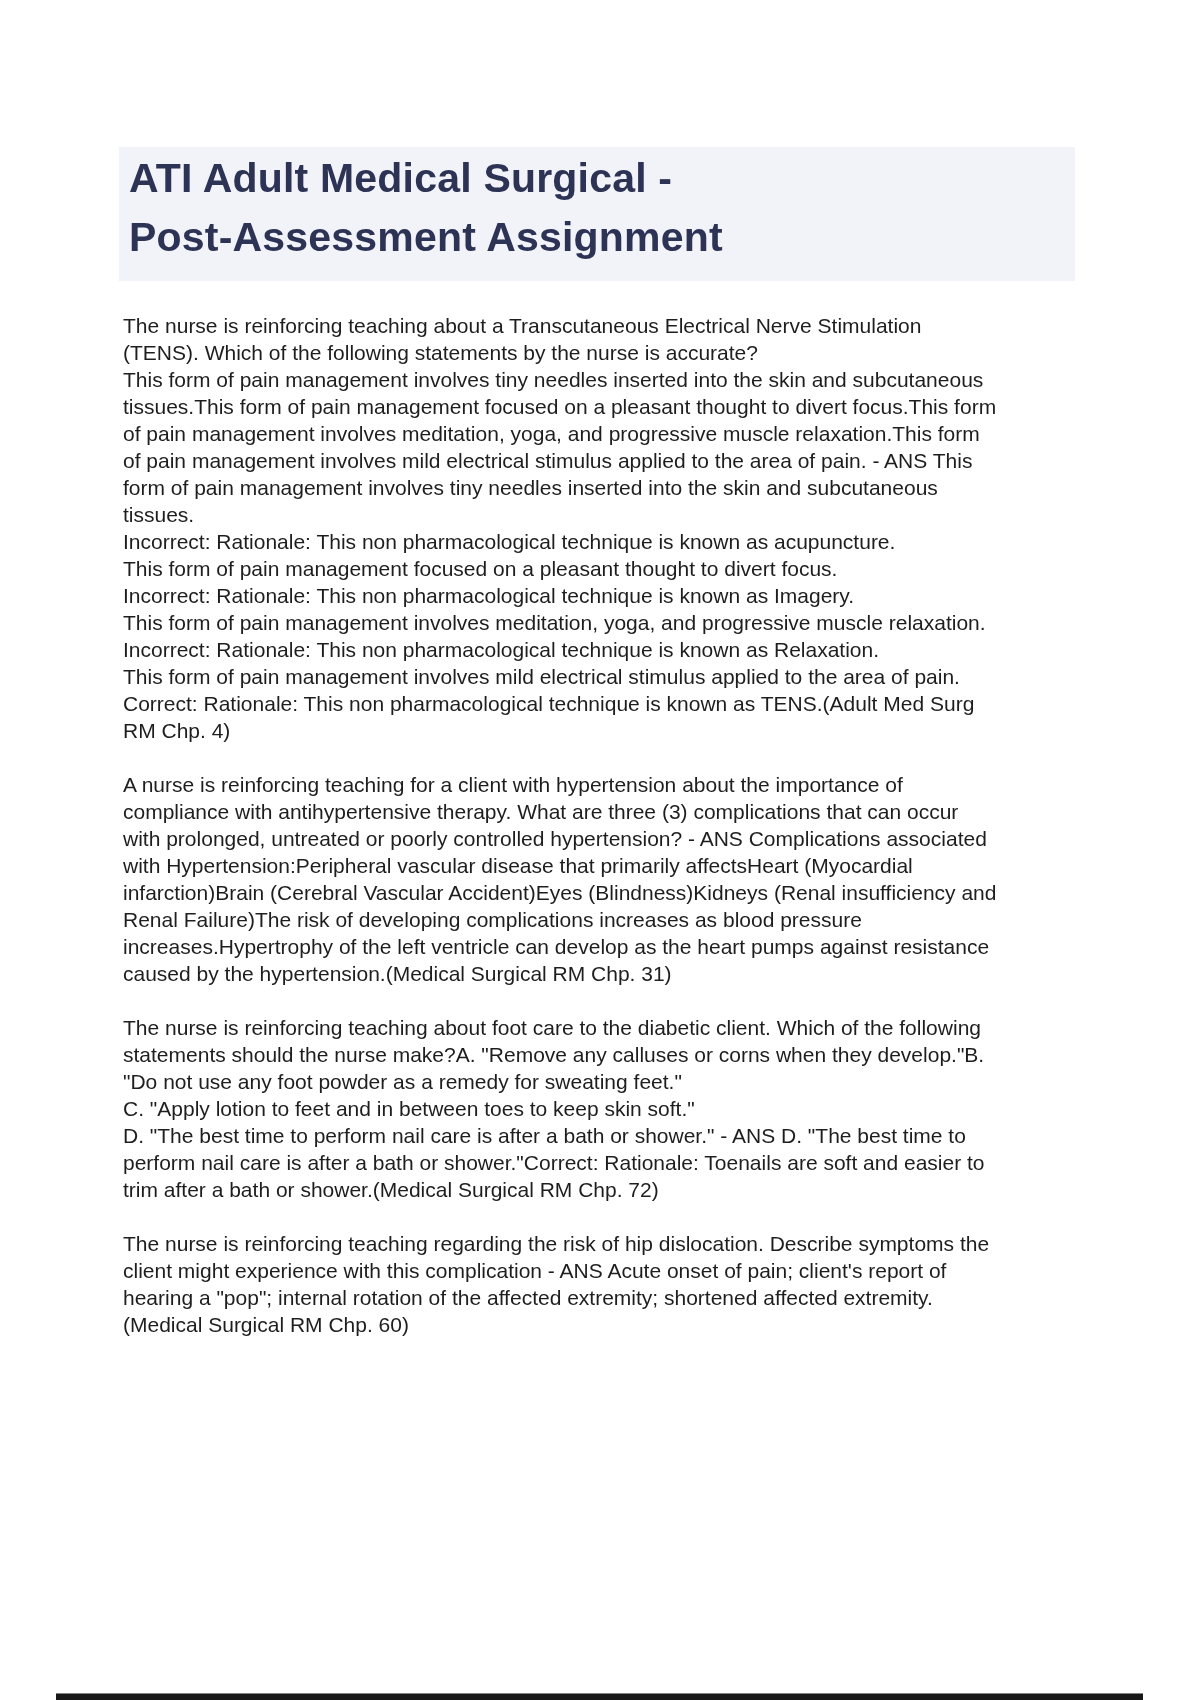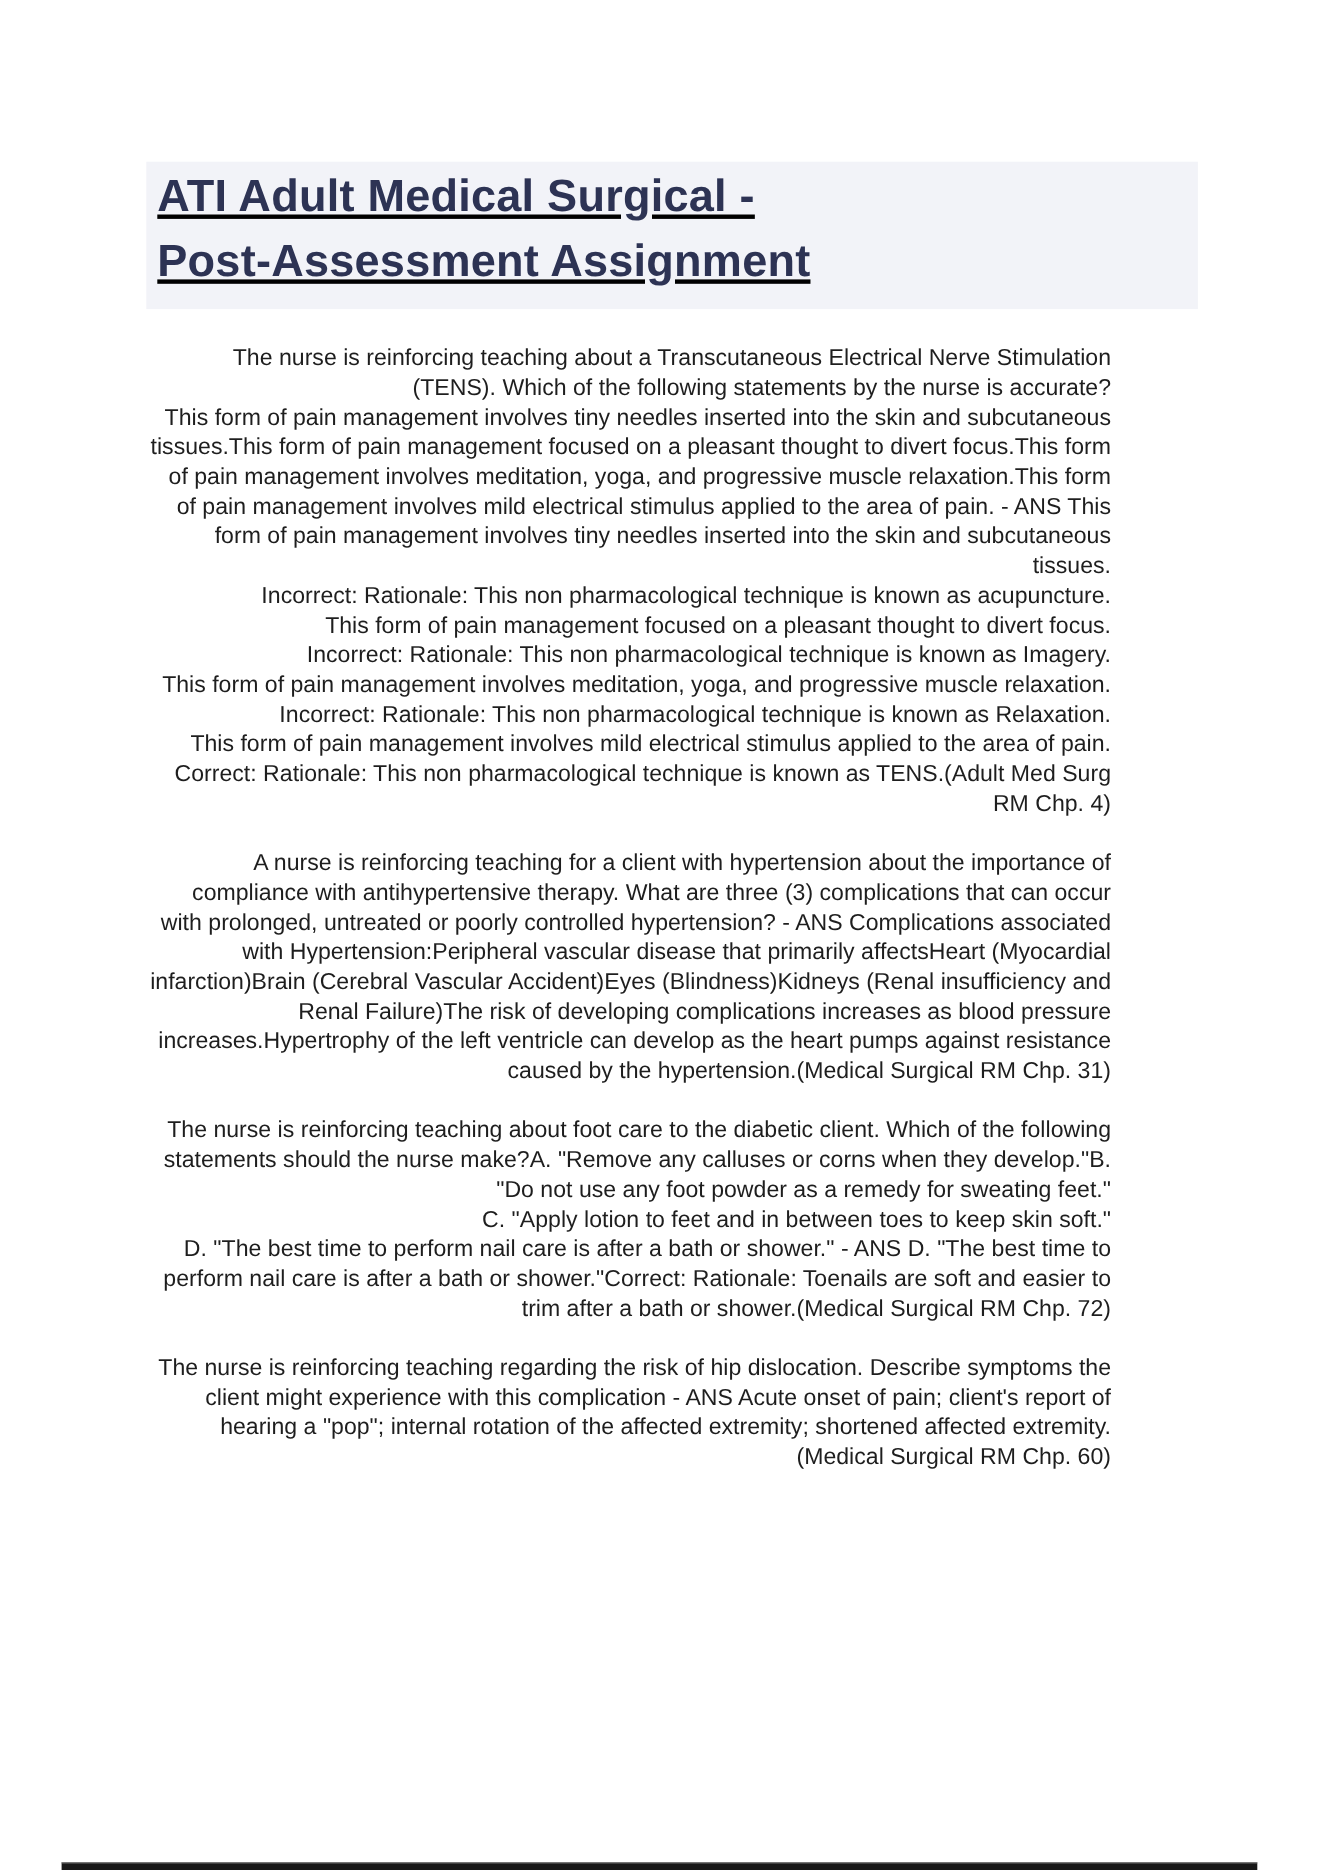--- a/index.html
+++ b/index.html
@@ -10,46 +10,44 @@
   .page {
     position: relative;
     width: 1200px;
     height: 1700px;
     background: #ffffff;
     overflow: hidden;
     font-family: "Liberation Sans", sans-serif;
   }
   .title-block {
     position: absolute;
-    left: 133px;
+    left: 119px;
     top: 147px;
     width: 956px;
     box-sizing: border-box;
     background: #f2f3f8;
     padding: 2px 12px 14px 10px;
-    text-decoration: underline;
   }
   .doc-title {
     margin: 0;
     font-size: 41px;
     font-weight: bold;
     line-height: 59px;
     color: #2d3354;
     letter-spacing: 0.2px;
     white-space: pre-line;
   }
   .content {
     position: absolute;
-    left: 134px;
+    left: 123px;
     top: 312px;
     width: 876px;
     font-size: 21px;
     line-height: 27px;
     color: #1e1e1e;
-    text-align: right;
   }
   .content p {
     margin: 0 0 27px 0;
     white-space: pre-wrap;
   }
   .next-page-edge {
     position: absolute;
     left: 56px;
     top: 1693px;
     width: 1087px;

